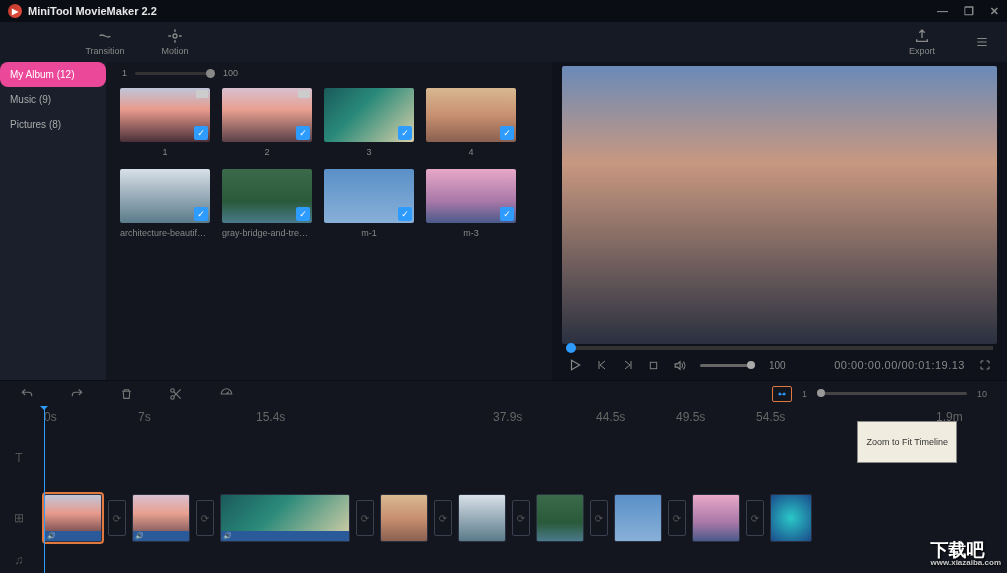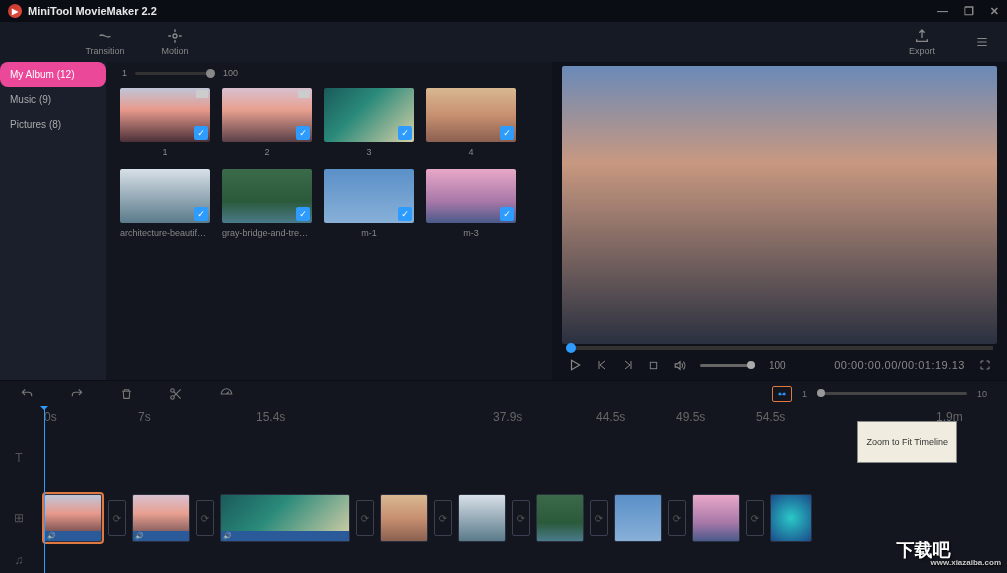--- a/index.html
+++ b/index.html
@@ -74,21 +74,21 @@
 .playhead { position: absolute; left: 6px; top: 0; width: 1px; height: 167px; background: #2e9bff; z-index: 5; }
 .playhead::before { content: ''; position: absolute; top: 0; left: -4px; border: 4px solid transparent; border-top-color: #2e9bff; }
 .track-row { height: 60px; position: relative; display: flex; align-items: center; gap: 6px; padding-left: 6px; }
 .clip { height: 48px; border-radius: 2px; position: relative; overflow: hidden; border: 1px solid #2a3040; }
 .clip.selected { outline: 2px solid #e07840; }
 .clip-trans { width: 18px; height: 36px; border: 1px solid #3a4050; border-radius: 2px; display: flex; align-items: center; justify-content: center; color: #555; font-size: 10px; }
 .audio-strip { position: absolute; bottom: 0; left: 0; width: 100%; height: 10px; background: #2a5a9a; display: flex; align-items: center; padding-left: 2px; }
 .audio-strip::before { content: '🔊'; font-size: 7px; }
 
 .watermark { position: absolute; right: 6px; bottom: 6px; color: #fff; font-size: 18px; font-weight: bold; text-shadow: 1px 1px 2px #000; line-height: 1; }
-.watermark-url { font-size: 8px; color: #ccc; display: block; margin-left: 34px; }
+.watermark-url { font-size: 8px; color: #ccc; display: block; }
 </style>
 </head>
 <body>
 
 <div class="titlebar">
   <div class="logo">▶</div>
   <span>MiniTool MovieMaker 2.2</span>
   <div class="win-controls">
     <span>—</span>
     <span>❐</span>

